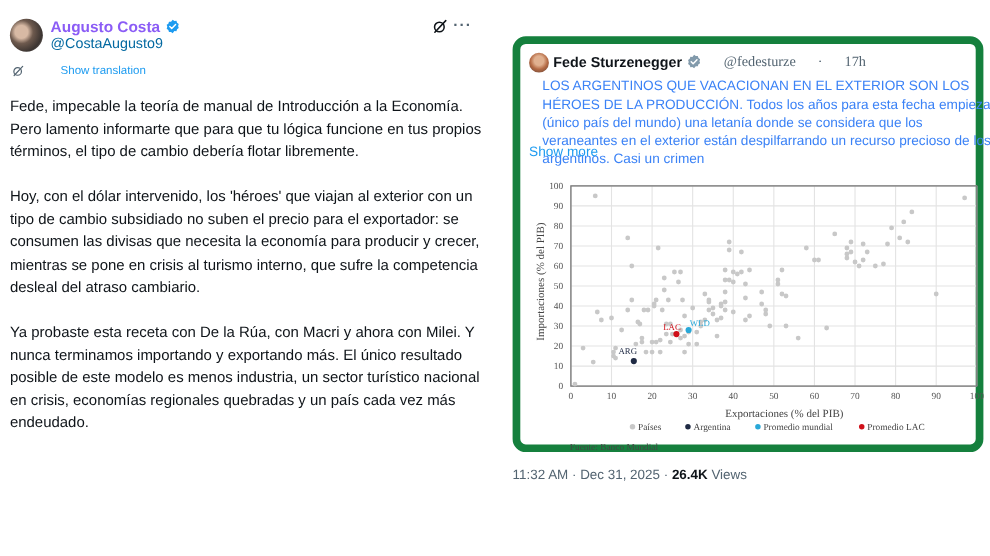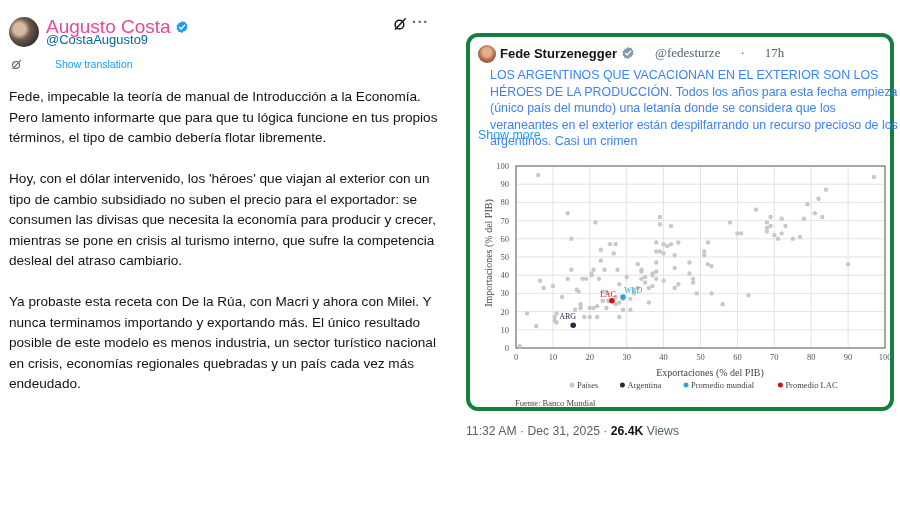--- a/index.html
+++ b/index.html
@@ -4,33 +4,33 @@
 <style>
   * { box-sizing: border-box; margin: 0; padding: 0; }
   html, body { width: 900px; height: 505px; background: #ffffff; overflow: hidden; }
   body { font-family: "Liberation Sans", "DejaVu Sans", sans-serif; color: #0f1419; position: relative; }
 
   
   .left { position: absolute; left: 0; top: 0; width: 455px; height: 505px; }
   .avatar { position: absolute; left: 9px; top: 17px; width: 30px; height: 30px; border-radius: 50%;
     background: radial-gradient(circle at 35% 40%, #d7b9a4 0 22%, #6e5a4e 40%, #3b3431 70%, #9c8f89 100%); }
   .name-row { position: absolute; left: 46px; top: 16px; display: flex; align-items: center; gap: 4px; }
-  .name { font-weight: 400; font-size: 19px; color: #ec4899; }
+  .name { font-weight: 700; font-size: 14px; color: #8b5cf6; }
   .badge { width: 14px; height: 14px; display: inline-block; }
   .handle { position: absolute; left: 46px; top: 32px; font-size: 13px; color: #0369a1; }
   .grok-icon { position: absolute; left: 393px; top: 17px; width: 14px; height: 14px; }
   .more-icon { position: absolute; left: 412px; top: 14px; font-size: 14px; color: #536471; letter-spacing: 1px; font-weight: 700; }
   .translate { position: absolute; left: 11px; top: 58px; display: flex; align-items: center; gap: 5px; }
   .translate span.t { color: #1d9bf0; font-size: 10.5px; margin-left: 28px; }
   .body-text { position: absolute; left: 9px; top: 75px; width: 440px; font-size: 13.6px; line-height: 20.5px; color: #0f1419; }
   .body-text p { margin-bottom: 20.5px; white-space: pre-line; margin-top: 12px; }
 
   
   .right { position: absolute; left: 455px; top: 0; width: 445px; height: 505px; }
-  .quote-card { position: absolute; left: 11px; top: 33px; width: 428px; height: 378px; border: 4px solid #15803d; border-radius: 12px; }
+  .quote-card { position: absolute; left: 11px; top: 33px; width: 428px; height: 378px; border: 7px solid #15803d; border-radius: 12px; }
   .q-avatar { position: absolute; left: 8px; top: 8px; width: 18px; height: 18px; border-radius: 50%;
     background: radial-gradient(circle at 50% 40%, #e0b08f 0 30%, #b56b45 55%, #5a3e34 100%); }
   .q-head { position: absolute; left: 30px; top: 8px; display: flex; align-items: center; gap: 4px; font-size: 13px; }
   .q-name { font-weight: 700; color: #0f1419; }
   .q-handle { color: #536471; margin-left: 16px; font-family: Liberation Serif, serif; }
   .q-text { position: absolute; left: 20px; top: 30px; width: 415px; font-size: 12.4px; line-height: 16.5px; color: #3b82f6; }
   .show-more { position: absolute; left: 8px; top: 91px; font-size: 12.4px; color: #1d9bf0; }
   .chart-wrap { position: absolute; left: 0; top: 118px; width: 428px; height: 258px; }
   .footer { position: absolute; left: 11px; top: 424px; font-size: 12.2px; color: #536471; }
   .footer b { color: #0f1419; font-weight: 700; }

